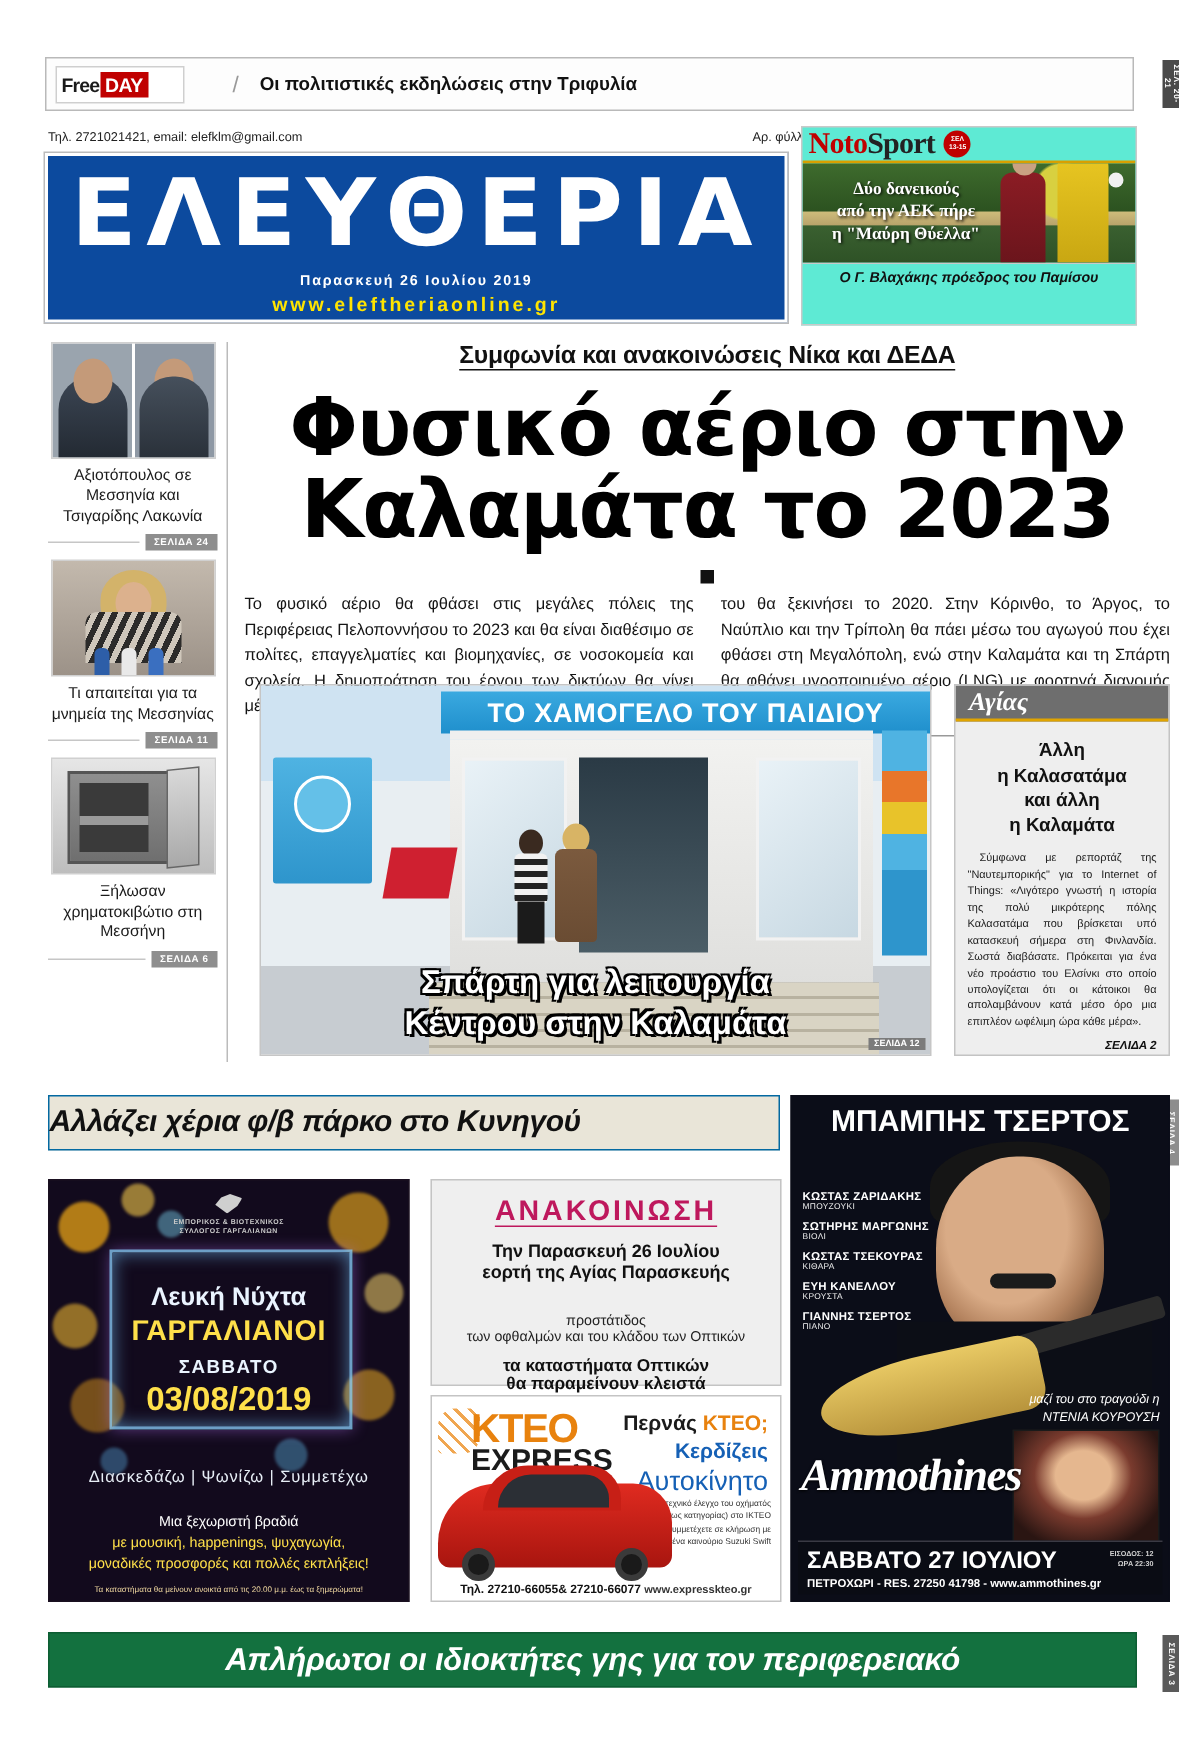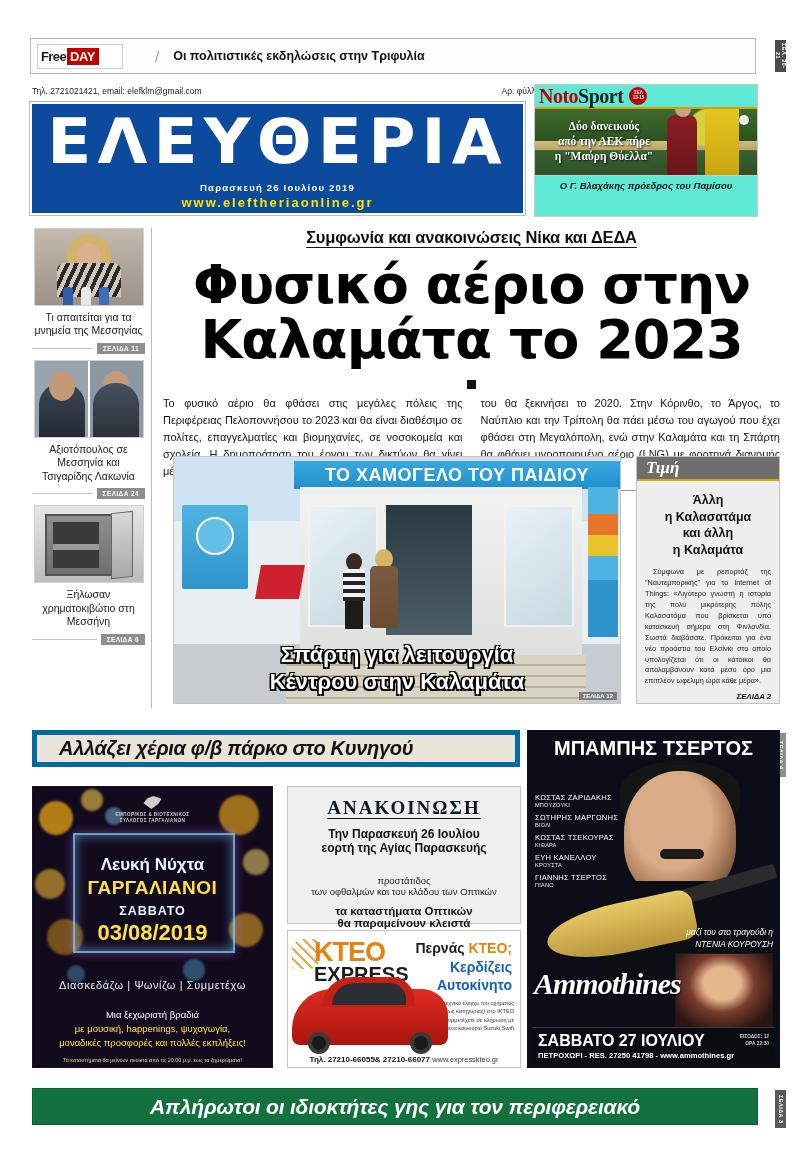--- a/index.html
+++ b/index.html
@@ -313,22 +313,22 @@
   }
   .ar-pg {
     text-align: right; font-size: 7.8px; font-weight: bold; font-style: italic;
     margin: 5px 8px 0; color:#111;
   }
 
   
   .midstrip {
     position: absolute; left: 32px; top: 730px;
     width: 488px; height: 37px;
-    background: #e9e5d8; border: 5px solid #0369a1;
-    display: flex; align-items: center; padding-left: 22px;
+    background: #e9e5d8; border: 1px solid #0369a1;
+    display: flex; align-items: center; 
   }
   .midstrip span {
     font-size: 20px; font-weight: bold; font-style: italic; color: #111;
     letter-spacing: -0.3px;
   }
 
   
   
   .ad-left {
     position: absolute; left: 32px; top: 786px;
@@ -363,21 +363,21 @@
 
   
   .ad-mid-note {
     position: absolute; left: 287px; top: 786px;
     width: 234px; height: 138px;
     background: #efefef; border: 1px solid #c4c4c4;
     padding: 10px 8px 0;
   }
   .anak-title {
     text-align: center; font-size: 19px; font-weight: bold; letter-spacing: 2px;
-    text-decoration: underline; text-underline-offset: 4px; color:#0f172a;font-family:Liberation Serif, serif;
+    text-decoration: underline; text-underline-offset: 4px; color:#be185d;
   }
   .anak-l { text-align: center; font-size: 12px; font-weight: bold; margin-top: 8px; color:#111;}
   .anak-l2 { text-align: center; font-size: 12px; font-weight: bold; color:#111;}
   .anak-s { text-align:center; font-size: 9.5px; margin-top: 20px; color:#222;}
   .anak-s2 { text-align:center; font-size: 9.5px; color:#222;}
   .anak-b { text-align:center; font-size: 11.5px; font-weight:bold; margin-top: 8px; color:#111;}
   .anak-b2 { text-align:center; font-size: 11.5px; font-weight:bold; color:#111;}
 
   .ad-kteo {
     position: absolute; left: 287px; top: 930px;
@@ -386,36 +386,36 @@
     overflow: hidden;
   }
   .kt-logo { position:absolute; left:26px; top:8px; }
   .kt-k { font-size: 27px; font-weight: bold; color: #e8820e; letter-spacing:-1px; line-height:1;}
   .kt-e { font-size: 20px; font-weight: bold; color: #1b1b1b; letter-spacing:0px; line-height:1; margin-top:-2px;}
   .kt-swoosh { position:absolute; left:4px; top:8px; width:28px; height:30px;
      background: repeating-linear-gradient(45deg,#f0a650 0 2px,transparent 2px 7px); border-radius:40% 10% 40% 10%;}
   .kt-r1 { position:absolute; right:8px; top:9px; font-size:14px; font-weight:bold; color:#1b1b1b;}
   .kt-r1 b { color:#e8820e; }
   .kt-r2 { position:absolute; right:8px; top:28px; font-size:14px; font-weight:bold; color:#1560b5;}
-  .kt-r3 { position:absolute; right:8px; top:46px; font-size:14px; font-weight:bold; color:#1560b5;}
+  .kt-r3 { position:absolute; right:8px; top:46px; font-size:18px; font-weight:normal; color:#1560b5;}
   .kt-para { position:absolute; right:6px; top:68px; width:118px; text-align:right; font-size:5.6px; line-height:1.48; color:#333;}
   .kt-car {
     position:absolute; left:4px; top:58px; width:156px; height:56px;
     background: linear-gradient(#e02b20,#a8150f);
     border-radius: 40px 26px 8px 8px;
   }
   .kt-car .roof { position:absolute; left:30px; top:-12px; width:92px; height:30px; background:#c71f16; border-radius: 30px 22px 0 0;}
   .kt-car .glass{ position:absolute; left:40px; top:-6px; width:74px; height:22px; background:#2b2f35; border-radius: 22px 16px 0 0;}
   .kt-car .w1{position:absolute;left:16px;bottom:-9px;width:22px;height:22px;border-radius:50%;background:#1a1a1a;border:4px solid #3a3a3a;}
   .kt-car .w2{position:absolute;right:16px;bottom:-9px;width:22px;height:22px;border-radius:50%;background:#1a1a1a;border:4px solid #3a3a3a;}
   .kt-foot {
     position:absolute; left:0; right:0; bottom:3px; text-align:center;
     font-size:8px; font-weight:bold; color:#111;
   }
-  .kt-foot .url { font-weight: normal; font-size: 7.4px; color:#333;}
+  .kt-foot .url { font-weight: bold; font-size: 7.4px; color:#333;}
 
   
   .ad-right {
     position: absolute; left: 527px; top: 730px;
     width: 253px; height: 338px;
     background: #0b0d18; overflow: hidden; border: 1px solid #0b0d18;
   }
   .ts-title {
     position:absolute; left:0; right:0; top:6px; text-align:center;
     color:#ffffff; font-size:20px; font-weight:bold; letter-spacing:0px;
@@ -426,21 +426,21 @@
     border-radius: 48% 48% 42% 42%;
   }
   .ts-hair { position:absolute; left:92px; top:30px; width:120px; height:60px; background:#151515; border-radius:60% 60% 30% 30%;}
   .ts-mous { position:absolute; left:132px; top:118px; width:44px; height:10px; background:#1b1b1b; border-radius:6px;}
   .ts-body { position:absolute; left:70px; top:150px; width:170px; height:110px; background:#0c0e16;}
   .ts-bouz { position:absolute; left:18px; top:172px; width:150px; height:50px; background: linear-gradient(#e8c964,#b8943c); border-radius: 50% 14px 14px 50%; transform: rotate(-12deg);}
   .ts-neck { position:absolute; left:120px; top:150px; width:130px; height:15px; background:#2b2b2b; transform: rotate(-16deg); border-radius:3px;}
   .ts-list {
     position:absolute; left:7px; top:62px; width:116px; color:#fff;
   }
-  .ts-name { font-size: 7.6px; font-weight: normal; letter-spacing:.2px; }
+  .ts-name { font-size: 7.6px; font-weight: bold; letter-spacing:.2px; }
   .ts-instr { font-size: 5.6px; letter-spacing:.2px; margin-bottom: 5px; color:#ededed;}
   .ts-guest1 { position:absolute; right:6px; top:196px; font-size:8.4px; color:#fff; font-style:italic;}
   .ts-guest2 { position:absolute; right:6px; top:208px; font-size:8.4px; color:#fff; font-style:italic;}
   .ts-singer {
     position:absolute; right:6px; top:222px; width:98px; height:76px;
     background: radial-gradient(ellipse at 48% 40%, #e5b78f 0 26%, #7a3b2e 46%, #2a1512 80%);
     border: 1px solid #1a1a1a;
   }
   .ts-logo {
     position:absolute; left:6px; top:236px; width:170px;
@@ -516,48 +516,48 @@
         <div>από την ΑΕΚ πήρε</div>
         <div>η "Μαύρη Θύελλα"</div>
       </div>
     </div>
     <div class="ns-foot">Ο Γ. Βλαχάκης πρόεδρος του Παμίσου</div>
   </div>
 
   <div class="sidebar">
 
     <div class="side-item">
+      <div class="side-photo ph-officers">
+        <div class="ofc-head1"></div>
+        <div class="ofc-head2"></div>
+      </div>
+      <div class="side-cap">Αξιοτόπουλος σε Μεσσηνία και Τσιγαρίδης Λακωνία</div>
+      <div class="side-page">
+        <div class="side-rule"></div>
+        <div class="pg-badge">ΣΕΛΙΔΑ 24</div>
+      </div>
+    </div>
+
+    <div class="side-item">
       <div class="side-photo ph-woman">
         <div class="w-hair"></div>
         <div class="w-face"></div>
         <div class="w-body"></div>
         <div class="mic1"></div>
         <div class="mic2"></div>
         <div class="mic3"></div>
       </div>
       <div class="side-cap">Τι απαιτείται για τα μνημεία της Μεσσηνίας</div>
       <div class="side-page">
         <div class="side-rule"></div>
         <div class="pg-badge">ΣΕΛΙΔΑ 11</div>
       </div>
     </div>
 
     <div class="side-item">
-      <div class="side-photo ph-officers">
-        <div class="ofc-head1"></div>
-        <div class="ofc-head2"></div>
-      </div>
-      <div class="side-cap">Αξιοτόπουλος σε Μεσσηνία και Τσιγαρίδης Λακωνία</div>
-      <div class="side-page">
-        <div class="side-rule"></div>
-        <div class="pg-badge">ΣΕΛΙΔΑ 24</div>
-      </div>
-    </div>
-
-    <div class="side-item">
       <div class="side-photo ph-safe">
         <div class="sf-body"></div>
         <div class="sf-inner"></div>
         <div class="sf-shelf"></div>
         <div class="sf-door"></div>
       </div>
       <div class="side-cap">Ξήλωσαν χρηματοκιβώτιο στη Μεσσήνη</div>
       <div class="side-page">
         <div class="side-rule"></div>
         <div class="pg-badge">ΣΕΛΙΔΑ 6</div>
@@ -607,21 +607,21 @@
       <div class="b"></div>
     </div>
     <div class="cp-cap">
       <div>Σπάρτη για λειτουργία</div>
       <div>Κέντρου στην Καλαμάτα</div>
     </div>
     <div class="cp-pg">ΣΕΛΙΔΑ 12</div>
   </div>
 
   <div class="arthro">
-    <div class="ar-head">Τιμή</div>
+    <div class="ar-head">Αγίας</div>
     <div class="ar-title">
       <div>Άλλη</div>
       <div>η Καλασατάμα</div>
       <div>και άλλη</div>
       <div>η Καλαμάτα</div>
     </div>
     <div class="ar-body">Σύμφωνα με ρεπορτάζ της "Ναυτεμπορικής" για το Internet of Things: «Λιγότερο γνωστή η ιστορία της πολύ μικρότερης πόλης Καλασατάμα που βρίσκεται υπό κατασκευή σήμερα στη Φινλανδία. Σωστά διαβάσατε. Πρόκειται για ένα νέο προάστιο του Ελσίνκι στο οποίο υπολογίζεται ότι οι κάτοικοι θα απολαμβάνουν κατά μέσο όρο μια επιπλέον ωφέλιμη ώρα κάθε μέρα».</div>
     <div class="ar-pg">ΣΕΛΙΔΑ 2</div>
   </div>
 

